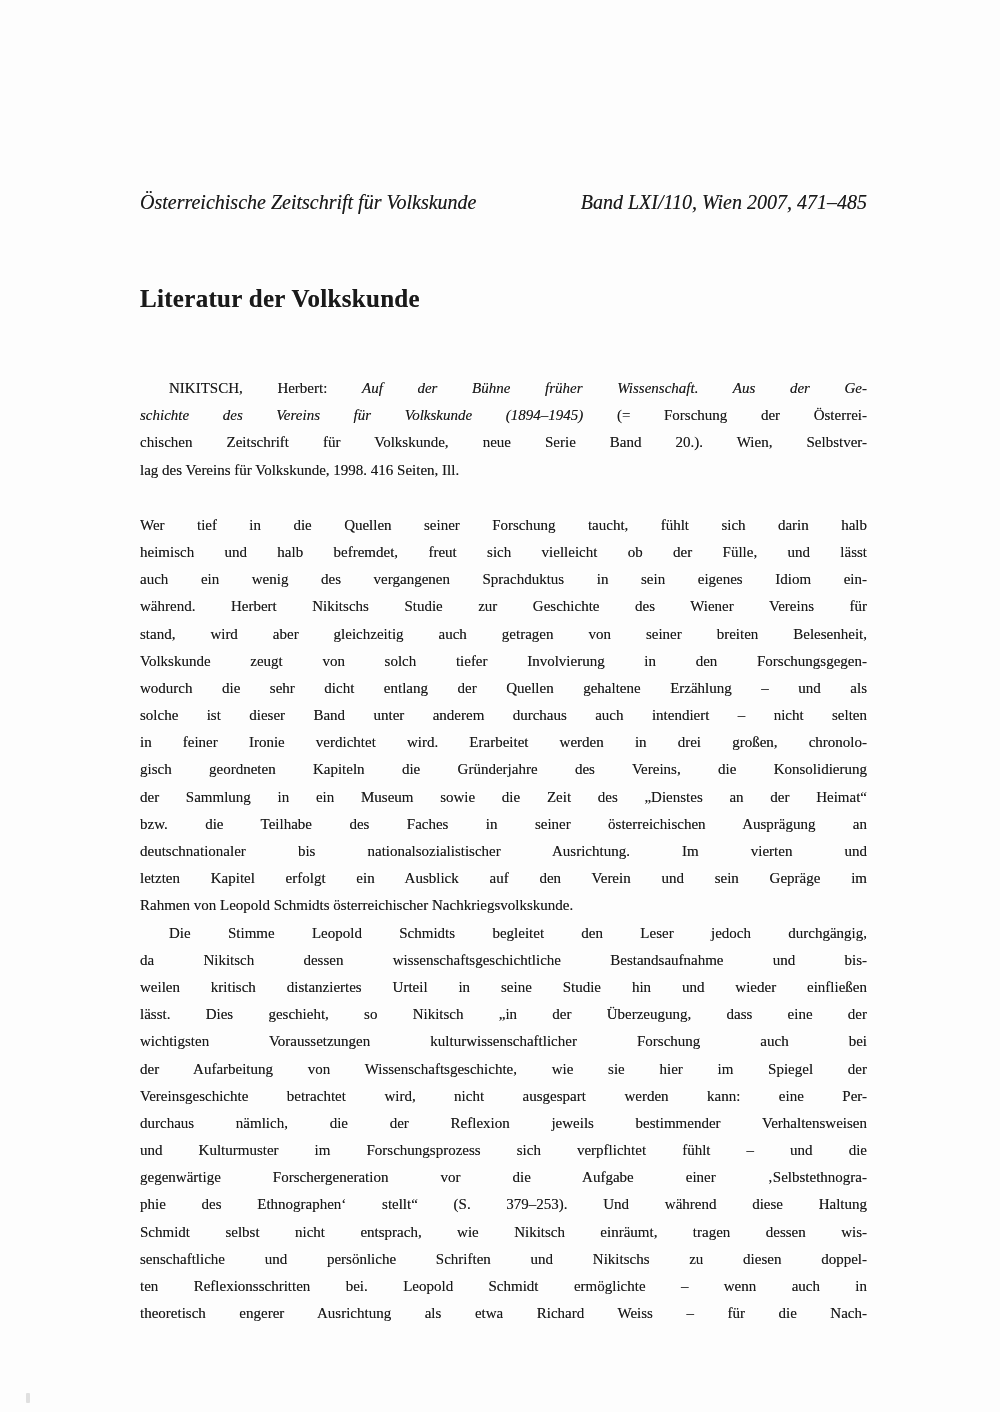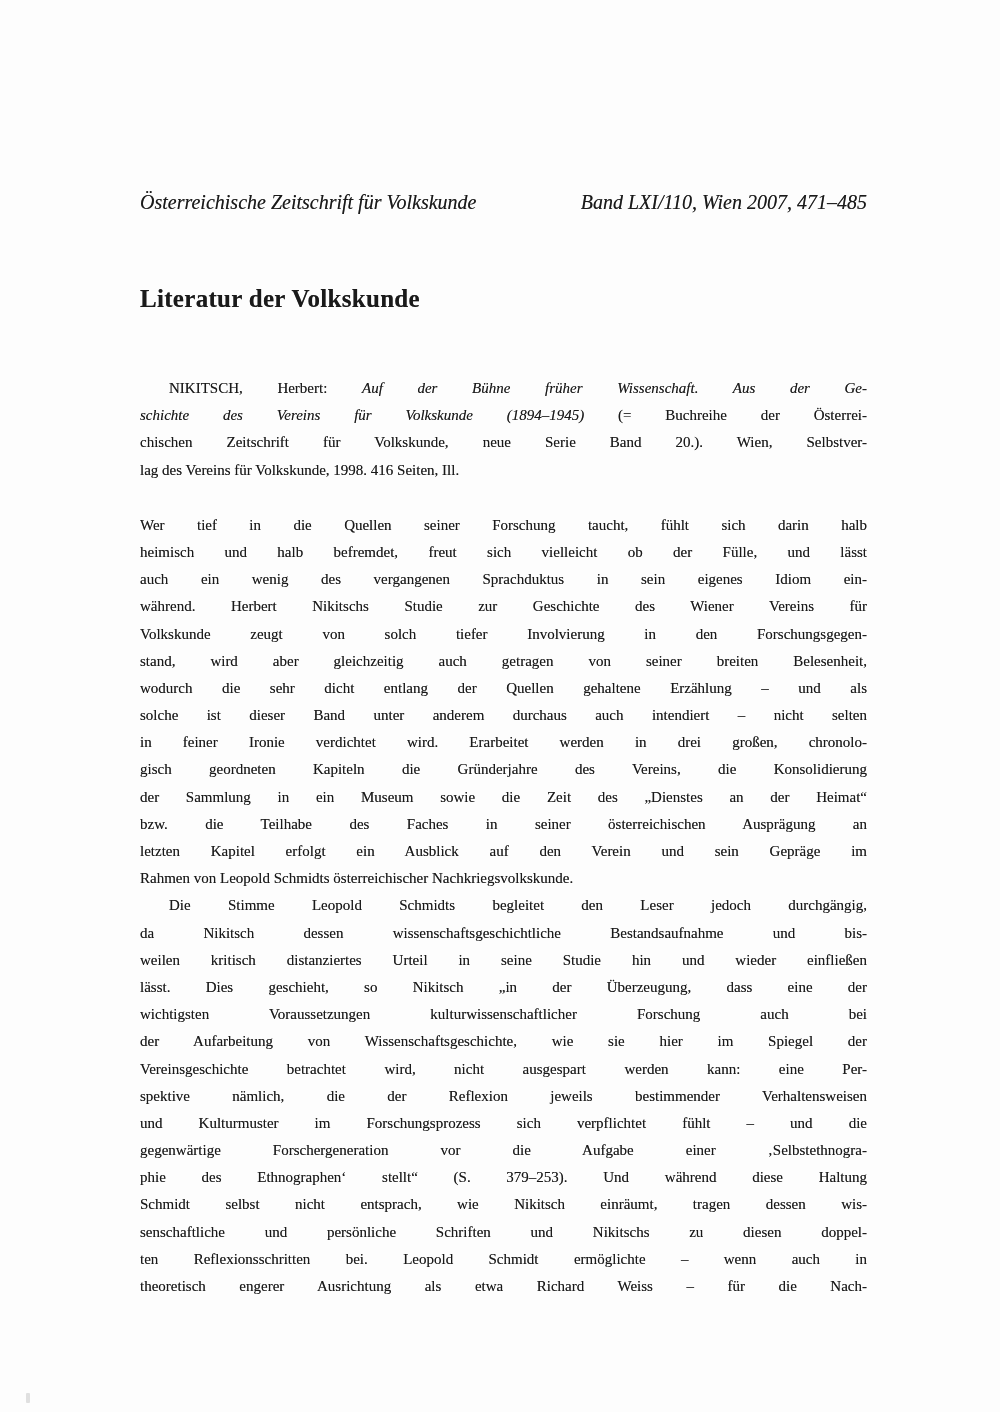--- a/index.html
+++ b/index.html
@@ -63,49 +63,50 @@
   <div class="header-row">
     <span>Österreichische Zeitschrift für Volkskunde</span>
     <span>Band LXI/110, Wien 2007, 471–485</span>
   </div>
 
   <h1 class="title">Literatur der Volkskunde</h1>
 
   <div class="textblock">
       <div class="para">
         <div class="line indent"><span>NIKITSCH, Herbert: </span><span class="it">Auf der Bühne früher Wissenschaft. Aus der Ge-</span></div>
-        <div class="line"><span class="it">schichte des Vereins für Volkskunde (1894–1945)</span><span> (= Buchreihe der Österrei-</span></div>
+        <div class="line"><span class="it">schichte des Vereins für Volkskunde (1894–1945)</span><span> (= Forschung der Österrei-</span></div>
         <div class="line"><span>chischen Zeitschrift für Volkskunde, neue Serie Band 20.). Wien, Selbstver-</span></div>
         <div class="line nojust"><span>lag des Vereins für Volkskunde, 1998. 416 Seiten, Ill.</span></div>
       </div>
       <div class="para gap">
         <div class="line">Wer tief in die Quellen seiner Forschung taucht, fühlt sich darin halb</div>
         <div class="line">heimisch und halb befremdet, freut sich vielleicht ob der Fülle, und lässt</div>
         <div class="line">auch ein wenig des vergangenen Sprachduktus in sein eigenes Idiom ein-</div>
         <div class="line">während. Herbert Nikitschs Studie zur Geschichte des Wiener Vereins für</div>
+        <div class="line">stand, wird aber gleichzeitig auch getragen von seiner breiten Belesenheit,</div>
         <div class="line">Volkskunde zeugt von solch tiefer Involvierung in den Forschungsgegen-</div>
-        <div class="line">stand, wird aber gleichzeitig auch getragen von seiner breiten Belesenheit,</div>
         <div class="line">wodurch die sehr dicht entlang der Quellen gehaltene Erzählung – und als</div>
         <div class="line">solche ist dieser Band unter anderem durchaus auch intendiert – nicht selten</div>
         <div class="line">in feiner Ironie verdichtet wird. Erarbeitet werden in drei großen, chronolo-</div>
         <div class="line">gisch geordneten Kapiteln die Gründerjahre des Vereins, die Konsolidierung</div>
         <div class="line">der Sammlung in ein Museum sowie die Zeit des „Dienstes an der Heimat“</div>
         <div class="line">bzw. die Teilhabe des Faches in seiner österreichischen Ausprägung an</div>
+        <div class="line">deutschnationaler bis nationalsozialistischer Ausrichtung. Im vierten und</div>
         <div class="line">letzten Kapitel erfolgt ein Ausblick auf den Verein und sein Gepräge im</div>
         <div class="line nojust">Rahmen von Leopold Schmidts österreichischer Nachkriegsvolkskunde.</div>
       </div>
       <div class="para">
         <div class="line indent">Die Stimme Leopold Schmidts begleitet den Leser jedoch durchgängig,</div>
         <div class="line">da Nikitsch dessen wissenschaftsgeschichtliche Bestandsaufnahme und bis-</div>
         <div class="line">weilen kritisch distanziertes Urteil in seine Studie hin und wieder einfließen</div>
         <div class="line">lässt. Dies geschieht, so Nikitsch „in der Überzeugung, dass eine der</div>
         <div class="line">wichtigsten Voraussetzungen kulturwissenschaftlicher Forschung auch bei</div>
         <div class="line">der Aufarbeitung von Wissenschaftsgeschichte, wie sie hier im Spiegel der</div>
         <div class="line">Vereinsgeschichte betrachtet wird, nicht ausgespart werden kann: eine Per-</div>
-        <div class="line">spektive nämlich, die der Reflexion jeweils bestimmender Verhaltensweisen</div>
+        <div class="line">durchaus nämlich, die der Reflexion jeweils bestimmender Verhaltensweisen</div>
         <div class="line">und Kulturmuster im Forschungsprozess sich verpflichtet fühlt – und die</div>
         <div class="line">gegenwärtige Forschergeneration vor die Aufgabe einer ‚Selbstethnogra-</div>
         <div class="line">phie des Ethnographen‘ stellt“ (S. 379–253). Und während diese Haltung</div>
         <div class="line">Schmidt selbst nicht entsprach, wie Nikitsch einräumt, tragen dessen wis-</div>
         <div class="line">senschaftliche und persönliche Schriften und Nikitschs zu diesen doppel-</div>
         <div class="line">ten Reflexionsschritten bei. Leopold Schmidt ermöglichte – wenn auch in</div>
         <div class="line">theoretisch engerer Ausrichtung als etwa Richard Weiss – für die Nach-</div>
       </div>
     </div>
 

